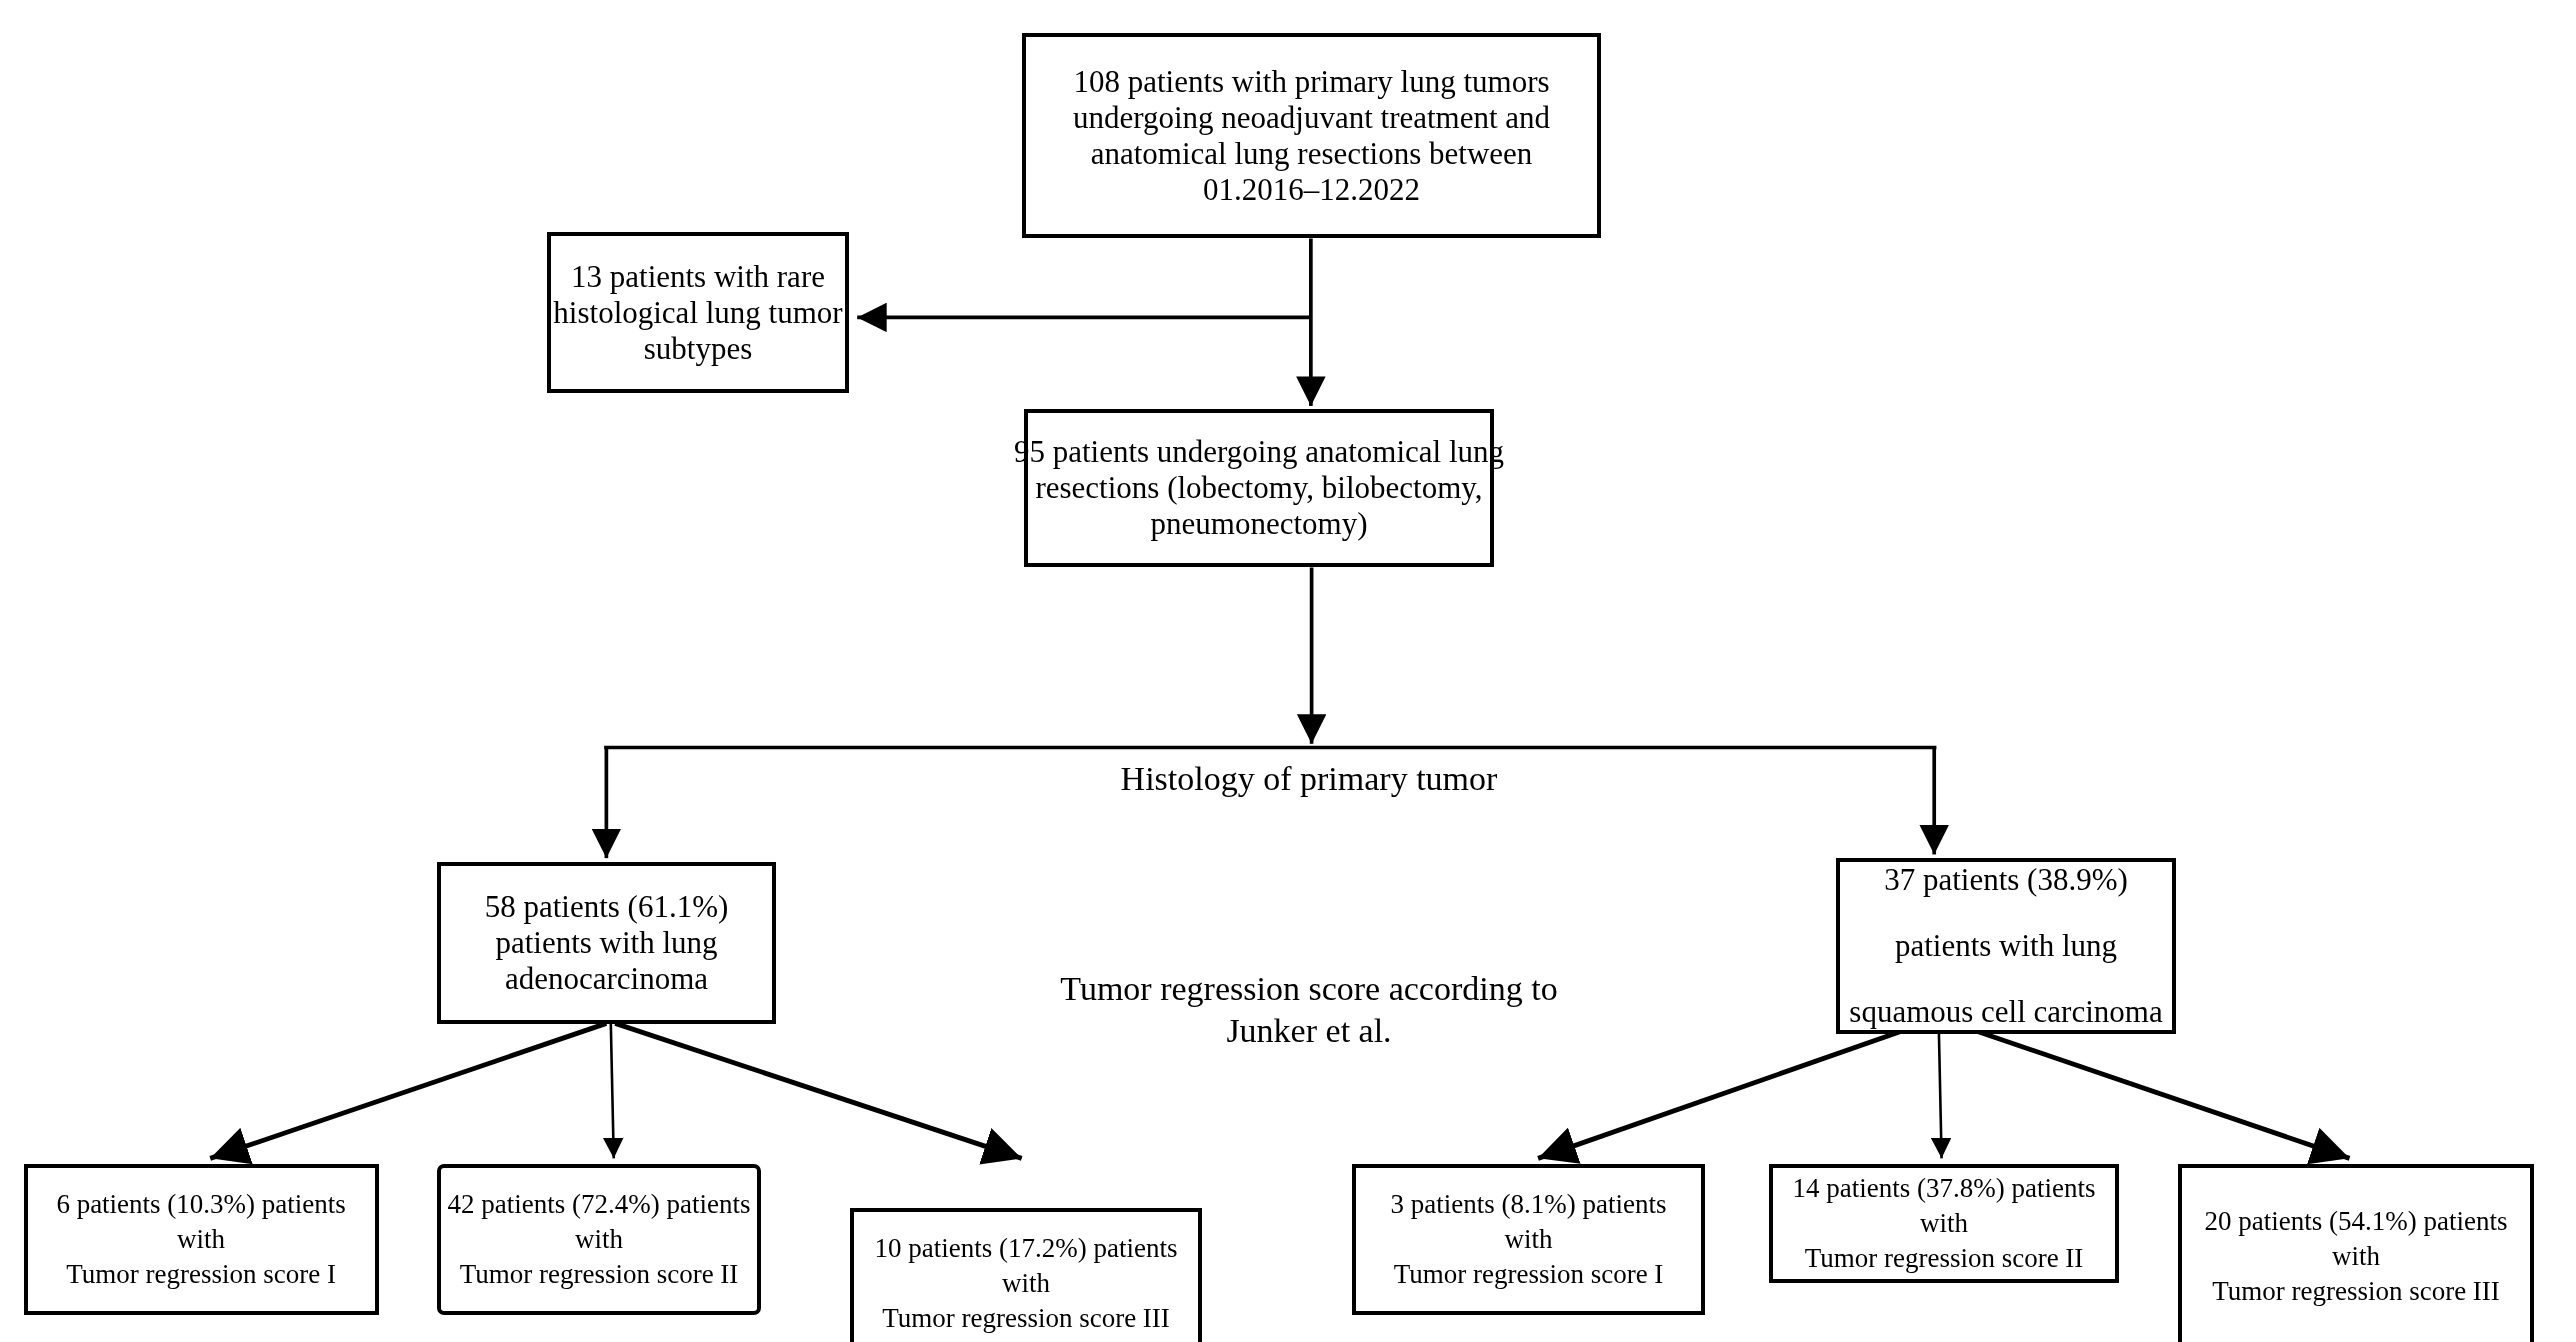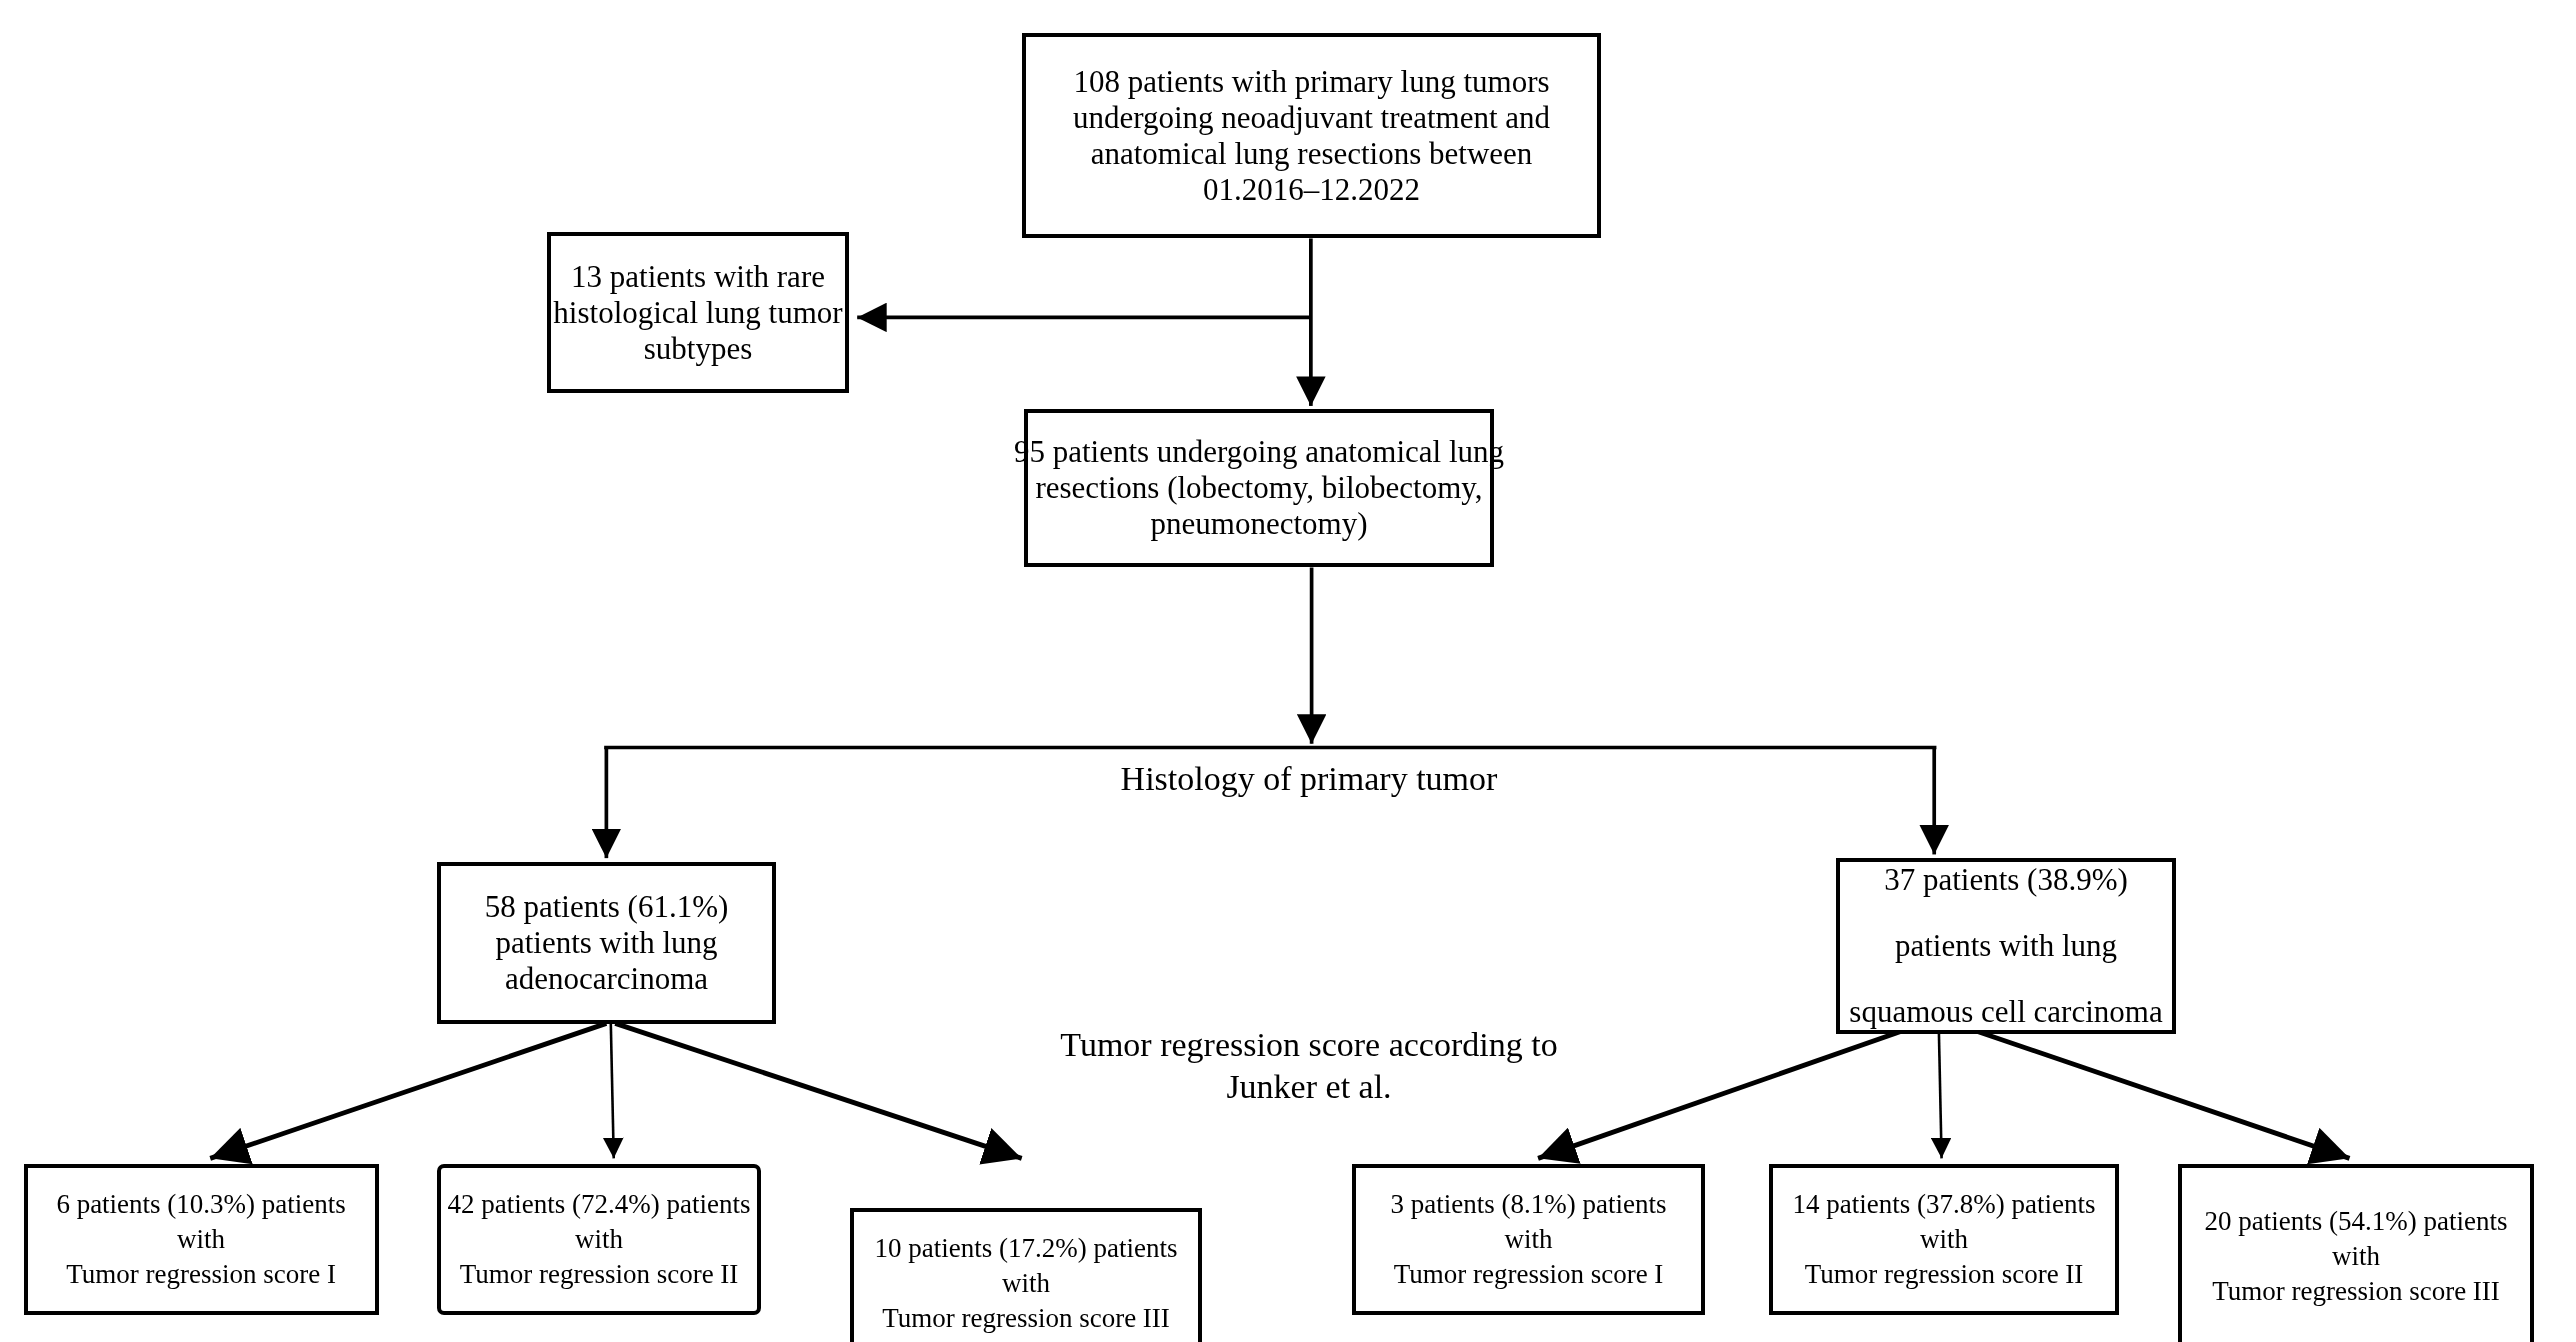--- a/index.html
+++ b/index.html
@@ -48,24 +48,24 @@
   
   #box-total       { left: 1022px; top:   33px; width: 579px; height: 205px; }
   #box-excluded    { left:  547px; top:  232px; width: 302px; height: 161px; justify-content: center; }
   #box-resections  { left: 1024px; top:  409px; width: 470px; height: 158px; }
   #box-adeno       { left:  437px; top: 862px; width: 339px; height: 162px; }
   #box-squamous    { left: 1836px; top: 858px; width: 340px; height: 176px; justify-content: space-between; }
   #box-adeno-trs1    { left:   23.6px; top: 1164px; width: 355px; height: 151px; }
   #box-adeno-trs2    { left:  437px; top: 1164px; width: 324px; height: 151px; border-radius: 7px; }
   #box-adeno-trs3    { left: 850px; top: 1208px; width: 352px; height: 151px; }
   #box-squamous-trs1 { left: 1352px; top: 1164px; width: 353px; height: 151px; align-items: center; }
-  #box-squamous-trs2 { left: 1769px; top: 1164px; width: 350px; height: 151px; }
+  #box-squamous-trs2 { left: 1769px; top: 1164px; width: 350px; height: 119px; }
   #box-squamous-trs3 { left: 2178px; top: 1164px; width: 356px; height: 184px; }
   #label-histology { left: 1309px; top: 758px; text-align: center; }
-  #label-trs       { left: 1309px; top: 1024px; }
+  #label-trs       { left: 1309px; top: 968px; }
 </style>
 </head>
 <body>
 
 <div id="canvas">
 
   <svg id="connectors" viewBox="0 0 3492 1820" xmlns="http://www.w3.org/2000/svg">
     <defs>
       <marker id="ah" viewBox="0 0 10 10" refX="10" refY="5" markerWidth="8" markerHeight="8" orient="auto">
         <path d="M0,0 L10,5 L0,10 z" fill="#000000"></path>

